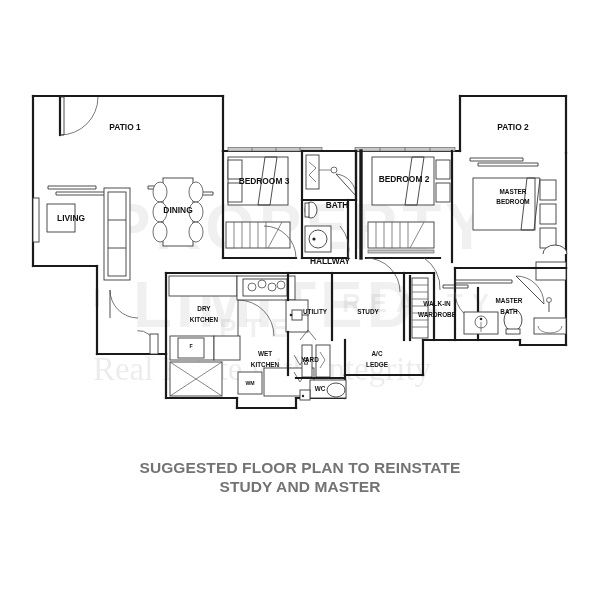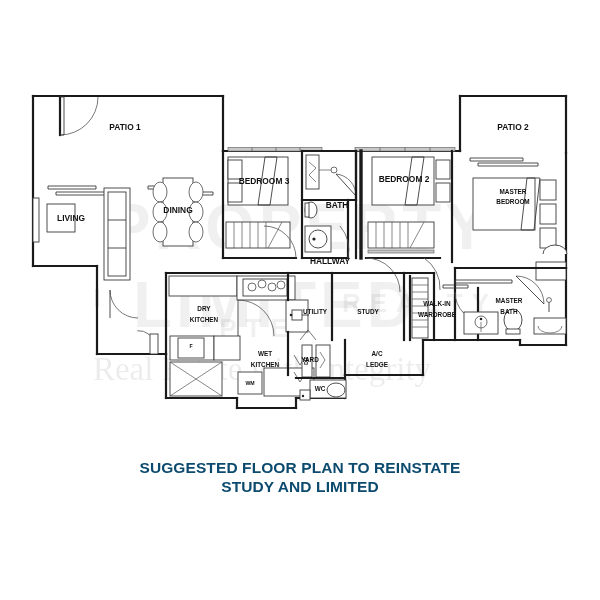--- a/index.html
+++ b/index.html
@@ -20,21 +20,21 @@
   .lbl-sm{font-family:"Liberation Sans", sans-serif;font-weight:bold;
        fill:#111;font-size:6.4px;text-anchor:middle;dominant-baseline:middle;}
   .lbl-xs{font-family:"Liberation Sans", sans-serif;font-weight:bold;
        fill:#111;font-size:5.2px;text-anchor:middle;dominant-baseline:middle;}
   .wm{font-family:"Liberation Sans", sans-serif;font-weight:bold;
       fill:#000;opacity:0.055;text-anchor:middle;dominant-baseline:middle;}
   .wm2{font-family:"Liberation Serif", serif;
       fill:#000;opacity:0.07;text-anchor:middle;dominant-baseline:middle;}
   #title{position:absolute;left:0;right:0;top:458px;text-align:center;}
   #title div{font-family:"Liberation Sans", sans-serif;font-weight:bold;
-      font-size:15.5px;color:#0c4a6e;letter-spacing:0.1px;line-height:19px;}
+      font-size:15.5px;color:#737373;letter-spacing:0.1px;line-height:19px;}
 </style>
 </head>
 <body>
 
 <div id="page">
 
 <svg width="600" height="600" viewBox="0 0 600 600">
 
   <g>
     <text class="wm" style="font-size:64px;letter-spacing:4px" x="300" y="232">PROPERTY</text>
@@ -343,16 +343,16 @@
     <text class="lbl-sm" x="320" y="389">WC</text>
     <text class="lbl-xs" x="191" y="347">F</text>
     <text class="lbl-xs" x="250" y="384">WM</text>
     <text class="lbl-xs" x="307" y="361" transform="rotate(-90 307 361)">DB</text>
   </g>
 
 </svg>
 
 <div id="title">
   <div>SUGGESTED FLOOR PLAN TO REINSTATE</div>
-  <div>STUDY AND LIMITED</div>
+  <div>STUDY AND MASTER</div>
 </div>
 
 </div>
 
 </body></html>

